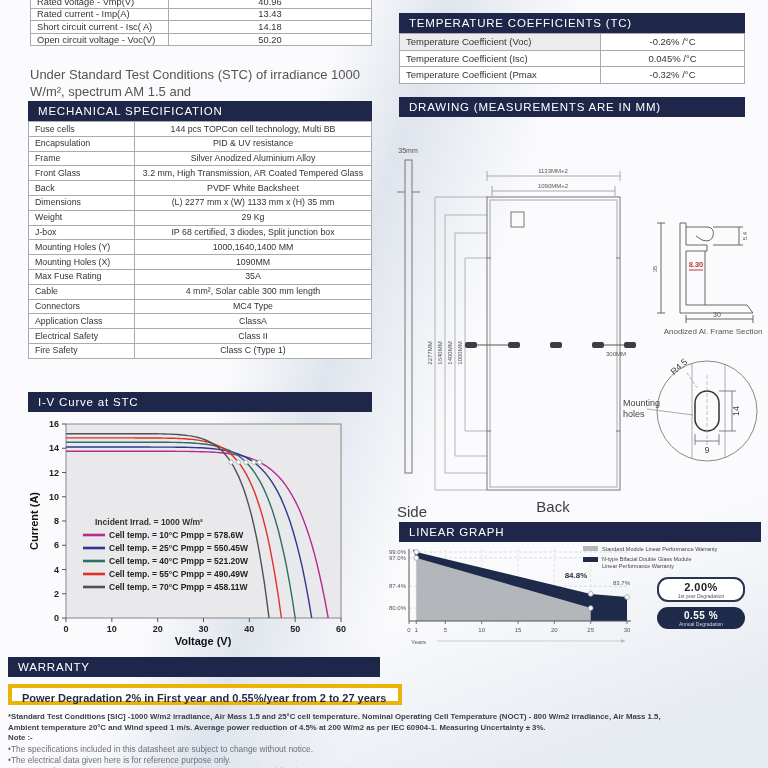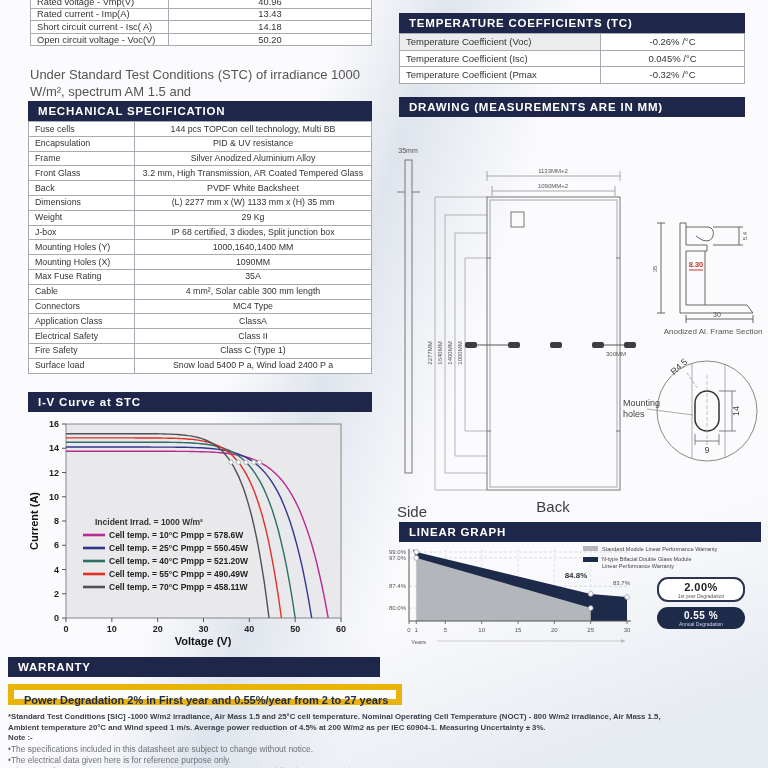--- a/index.html
+++ b/index.html
@@ -3,21 +3,21 @@
 <meta charset="utf-8">
 <style>
   html,body{margin:0;padding:0}
   body{width:768px;height:768px;font-family:"Liberation Sans",sans-serif;
        background:
          linear-gradient(108deg, rgba(223,228,236,0) 34%, rgba(219,225,234,.85) 44%, rgba(240,243,247,0) 58%),
          linear-gradient(160deg, rgba(255,255,255,0) 72%, rgba(214,221,232,.55) 92%),
          #fbfbfd;
        overflow:hidden}
   .page{position:relative;width:768px;height:768px}
-  .hdr{position:absolute;background:#1e2749;color:#fff;font-weight:bold;font-size:11.5px;
+  .hdr{position:absolute;background:#1e2749;color:#fff;font-weight:normal;font-size:11.5px;
        letter-spacing:.8px;line-height:20px;height:20px;padding-left:10px;box-sizing:border-box;
        white-space:nowrap;overflow:hidden}
   table.spec{position:absolute;border-collapse:collapse;background:#fff;table-layout:fixed}
   table.spec td{border:1px solid #a7abb2;color:#333;overflow:hidden;white-space:nowrap}
   td.lbl{text-align:left;padding:0 4px 0 6px}
   td.val{text-align:center;padding:0 2px}
   
   .elec-clip{position:absolute;left:30px;top:0;width:342px;height:61px;overflow:hidden}
   .elec-clip table{margin-top:-5px;width:342px}
   .elec-clip td{font-size:9.3px;height:11.6px}
@@ -26,21 +26,21 @@
   
   .mech{left:28px;top:121px;width:344px}
   .mech td{font-size:8.8px;height:13.8px;line-height:1}
   .mech td.lbl{width:95px}
   
   .tc{left:399px;top:33px;width:346px}
   .tc td{font-size:9.5px;height:15.5px}
   .tc td.lbl{width:190px}
   .tc tr:first-child td.lbl{background:#ececec}
   
-  .warranty-box{position:absolute;left:8px;top:684px;width:394px;height:21px;border:6px solid #eab308;
+  .warranty-box{position:absolute;left:8px;top:684px;width:394px;height:21px;border:4px solid #eab308;
        background:#fff;font-size:11px;font-weight:bold;color:#1e2a4a;line-height:21px;padding-left:10px;
        box-sizing:border-box;white-space:nowrap}
   
   .footer{position:absolute;left:8px;top:712px;width:754px}
   .f-strong{font-size:7.8px;font-weight:bold;color:#3c4148;line-height:1.35}
   .f-note{font-size:7.8px;font-weight:bold;color:#3c4148;line-height:1.4}
   .f-bullet{font-size:8.4px;color:#6d7177;line-height:1.3}
   .f-faded{opacity:.35}
   
   .badge{position:absolute;width:88px;text-align:center;border-radius:11px;box-sizing:border-box}
@@ -162,24 +162,20 @@
           <td class="lbl">Application Class</td>
           <td class="val">ClassA</td>
         </tr>
         <tr>
           <td class="lbl">Electrical Safety</td>
           <td class="val">Class II</td>
         </tr>
         <tr>
           <td class="lbl">Fire Safety</td>
           <td class="val">Class C (Type 1)</td>
-        </tr>
-        <tr>
-          <td class="lbl">Surface load</td>
-          <td class="val">Snow load 5400 P a, Wind load 2400 P a</td>
         </tr>
       </tbody>
     </table>
 
   <div class="hdr" style="left:28px;top:392px;width:344px">
     <span>I-V Curve at STC</span>
   </div>
 
   <svg id="iv-svg" style="left:28px;top:414px" width="348" height="242" viewBox="0 0 348 242">
     <rect class="plot-bg" x="38" y="10" width="275" height="194"></rect>

